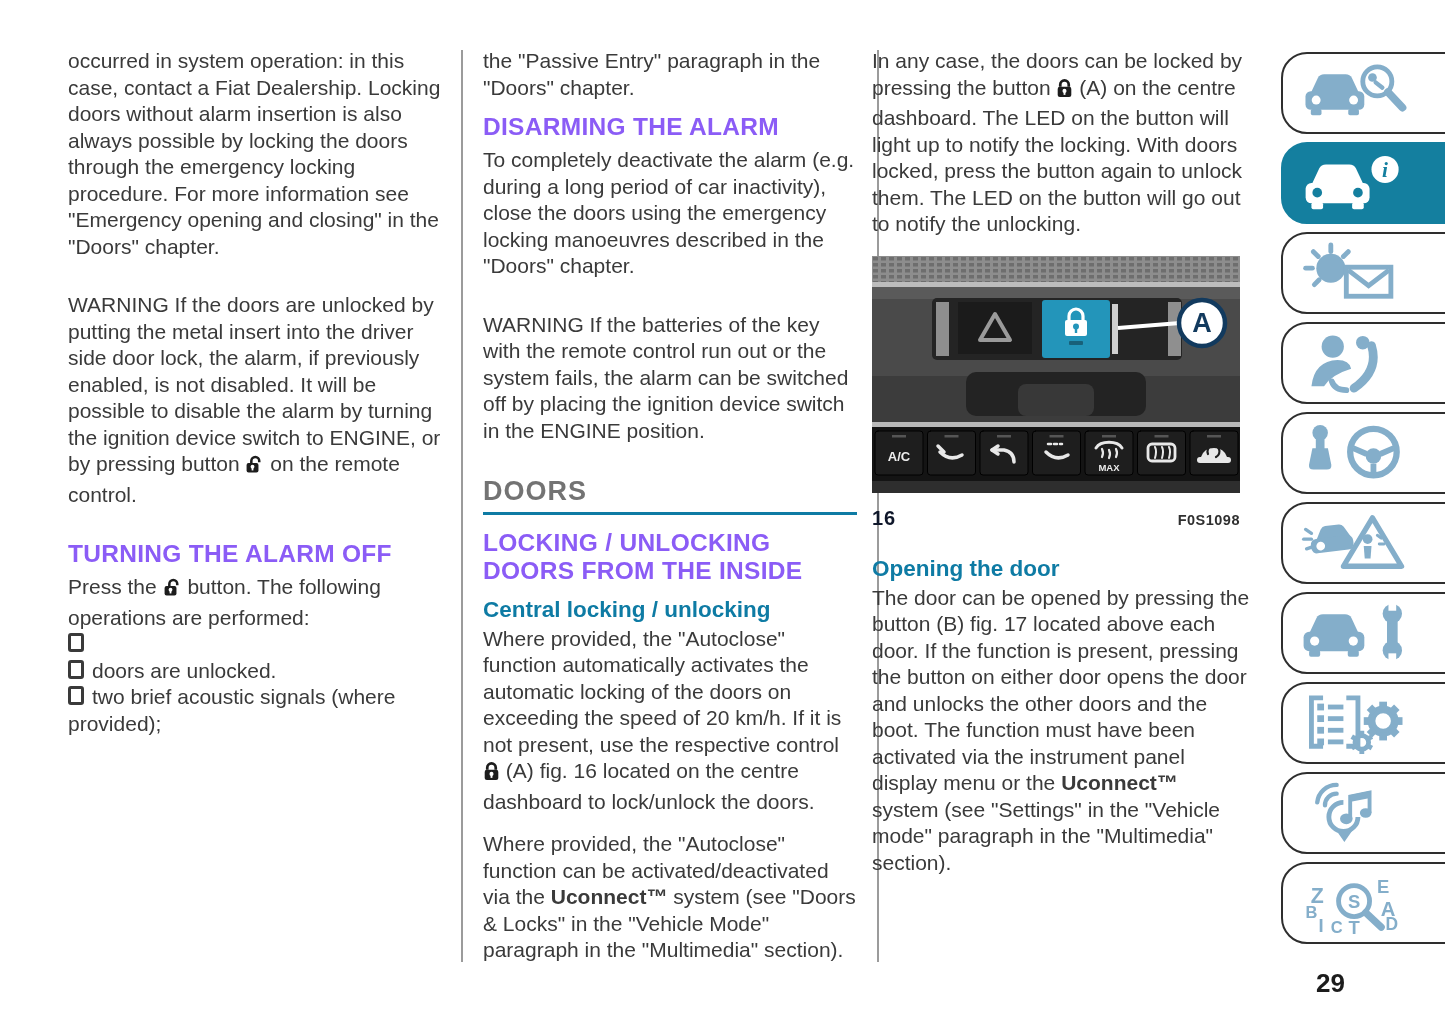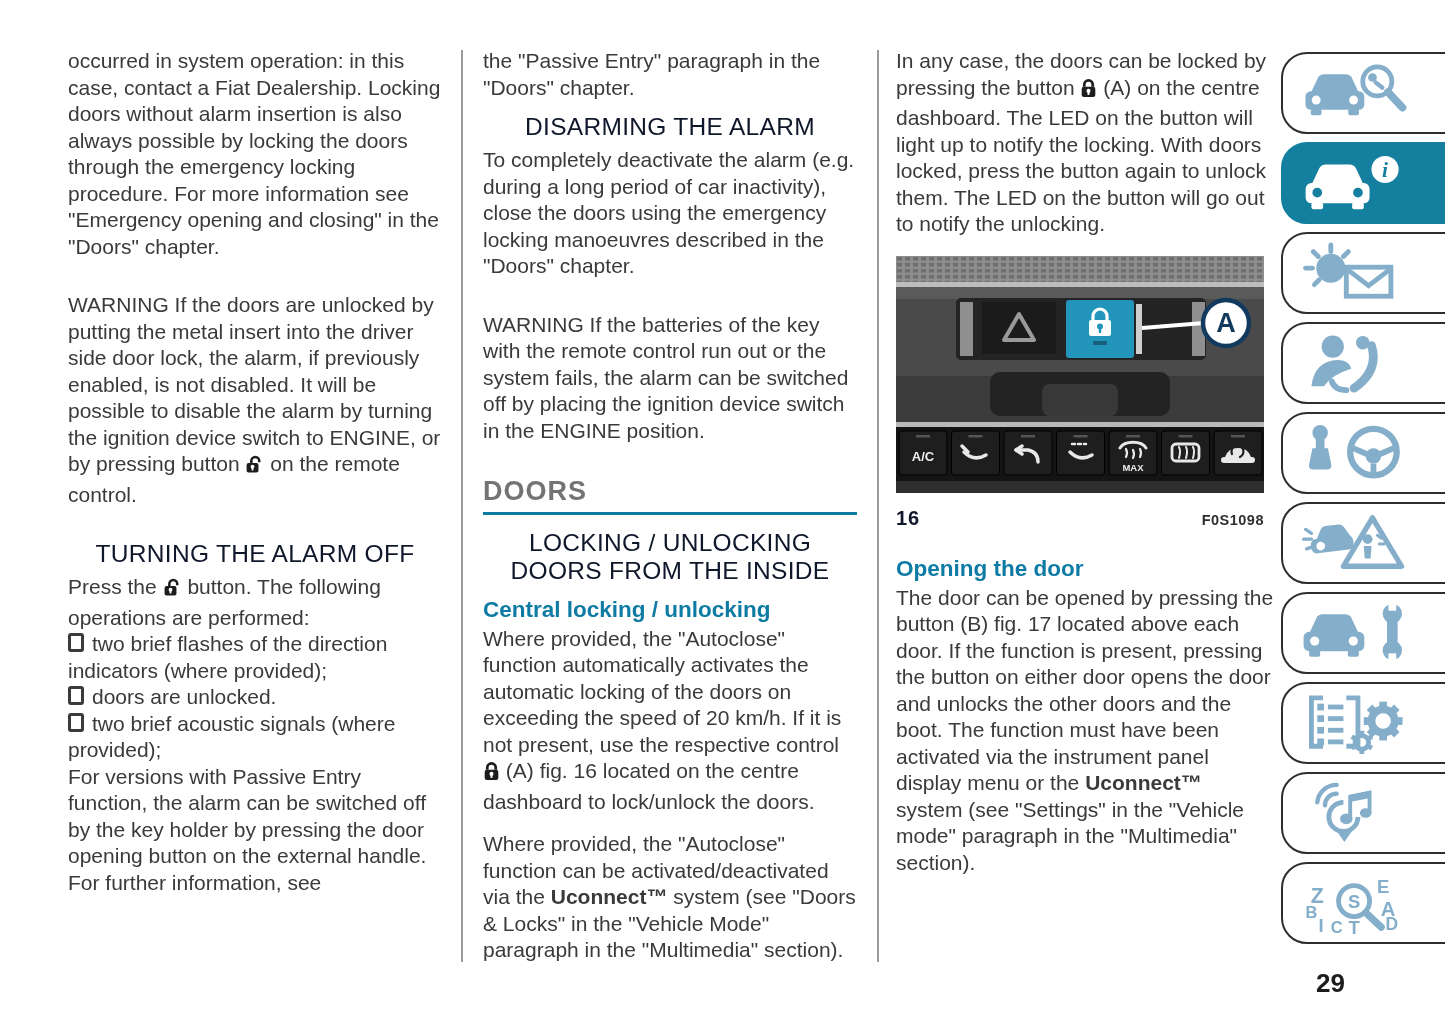--- a/index.html
+++ b/index.html
@@ -1,24 +1,24 @@
 <!DOCTYPE html>
 <html><head>
 <meta charset="utf-8">
 <style>
   html,body{margin:0;padding:0;background:#ffffff;overflow:hidden;}
   body{width:1445px;height:1018px;position:relative;font-family:"Liberation Sans",sans-serif;color:#3a3a3a;}
   .col{position:absolute;top:48px;width:374px;font-size:21px;line-height:26.5px;color:#3a3a3a;}
   #col1{left:68px;}
   #col2{left:483px;}
-  #col3{left:896px;width:378px;}
+  #col3{left:872px;width:378px;}
   p{margin:0;}
   .gap-lg{margin-bottom:32px;}
   .gap-md{margin-bottom:16px;}
-  .h-section{color:#0f172a;font-weight:normal;font-size:24.5px;line-height:28px;letter-spacing:.3px;margin:28px 0 6px;text-align:center;}
+  .h-section{color:#8b5cf6;font-weight:bold;font-size:24.5px;line-height:28px;letter-spacing:.3px;margin:28px 0 6px;}
   .h-section.first{margin-top:12px;}
   .h-chapter{color:#737373;font-weight:bold;font-size:27px;letter-spacing:1px;margin:34px 0 14px;padding-bottom:7px;border-bottom:3px solid #0e7ba4;}
   .h-sub{color:#0e7ba4;font-weight:bold;font-size:22.5px;line-height:26px;margin:12px 0 3px;}
   .bullet-row{margin:0;}
   .bullet-box{display:inline-block;width:10px;height:13px;border:3px solid #3a3a3a;border-radius:3px;margin-right:8px;vertical-align:-1px;}
   .ilock{vertical-align:-4px;}
   b{font-weight:bold;text-align:center;}
   .divider{position:absolute;top:50px;height:912px;width:1.5px;background:#9b9b9b;}
   #divider1{left:461px;}
   #divider2{left:877px;}
@@ -69,24 +69,23 @@
   <p>
     <span>Press the</span>
     <span class="ilock"><svg viewBox="0 0 24 24" width="19" height="21">
           <path d="M8 10 V7.5 a5 5 0 0 1 10 0 V9" fill="none" stroke="#1d1d1d" stroke-width="3.2"></path>
           <rect x="2" y="10" width="15" height="12" rx="2.5" fill="#1d1d1d"></rect>
           <circle cx="9.5" cy="14.8" r="2.4" fill="#fff"></circle>
           <rect x="8.4" y="15.5" width="2.2" height="4" fill="#fff"></rect>
         </svg></span>
     <span>button. The following operations are performed:</span>
   </p>
-  <p class="bullet-row"><span class="bullet-box"></span><span>two brief flashes of the direction indicators (where provided);</span></p>
+  <p class="bullet-row"><span class="bullet-box"></span></p>
   <p class="bullet-row"><span class="bullet-box"></span><span>doors are unlocked.</span></p>
   <p class="bullet-row"><span class="bullet-box"></span><span>two brief acoustic signals (where provided);</span></p>
-  <p>For versions with Passive Entry function, the alarm can be switched off by the key holder by pressing the door opening button on the external handle. For further information, see</p>
 </div>
 
 <div class="divider" id="divider1"></div>
 
 <div class="col" id="col2">
   <p>the "Passive Entry" paragraph in the "Doors" chapter.</p>
   <h2 class="h-section first">DISARMING THE ALARM</h2>
   <p class="gap-lg">To completely deactivate the alarm (e.g. during a long period of car inactivity), close the doors using the emergency locking manoeuvres described in the "Doors" chapter.</p>
   <p>WARNING If the batteries of the key with the remote control run out or the system fails, the alarm can be switched off by placing the ignition device switch in the ENGINE position.</p>
   <h1 class="h-chapter">DOORS</h1>

